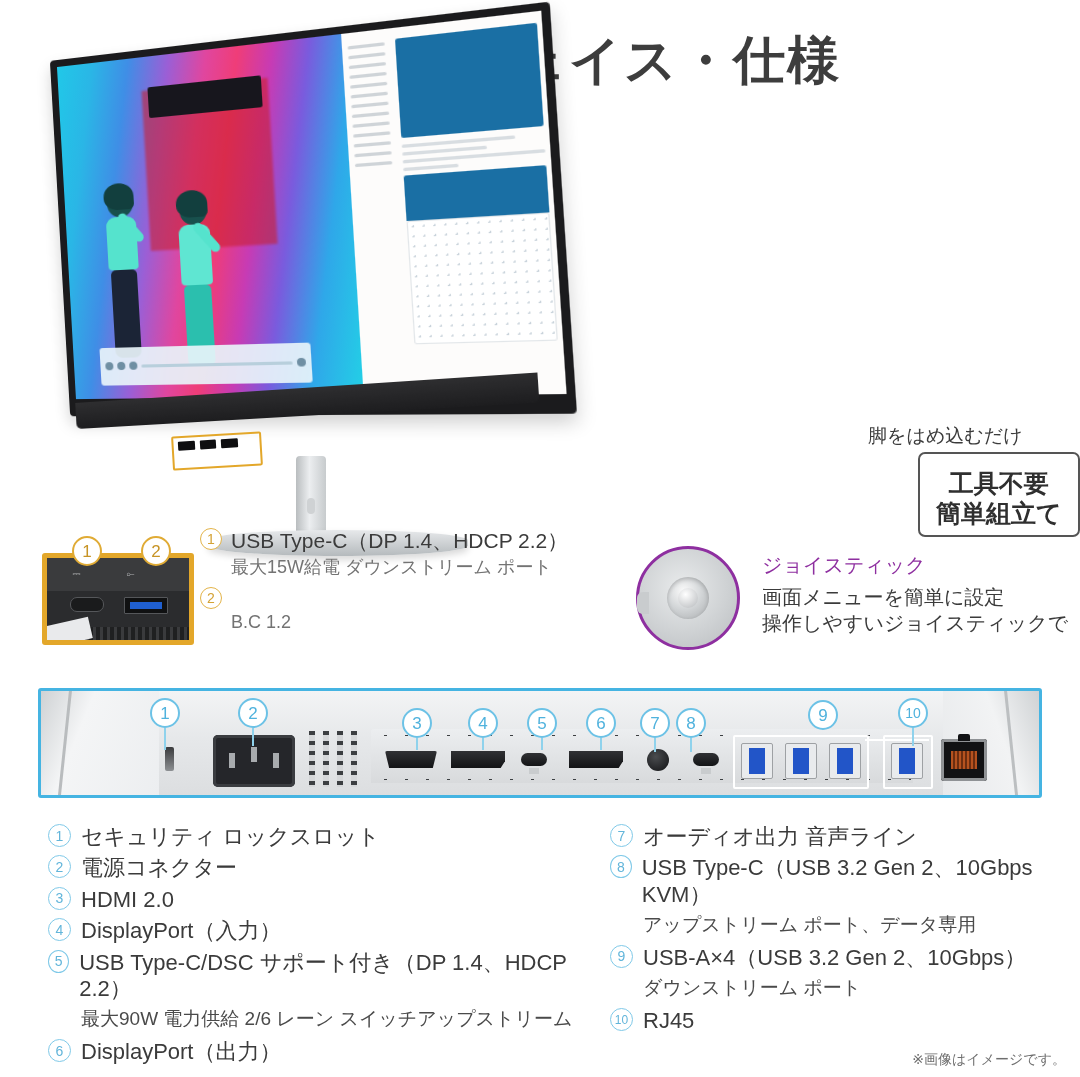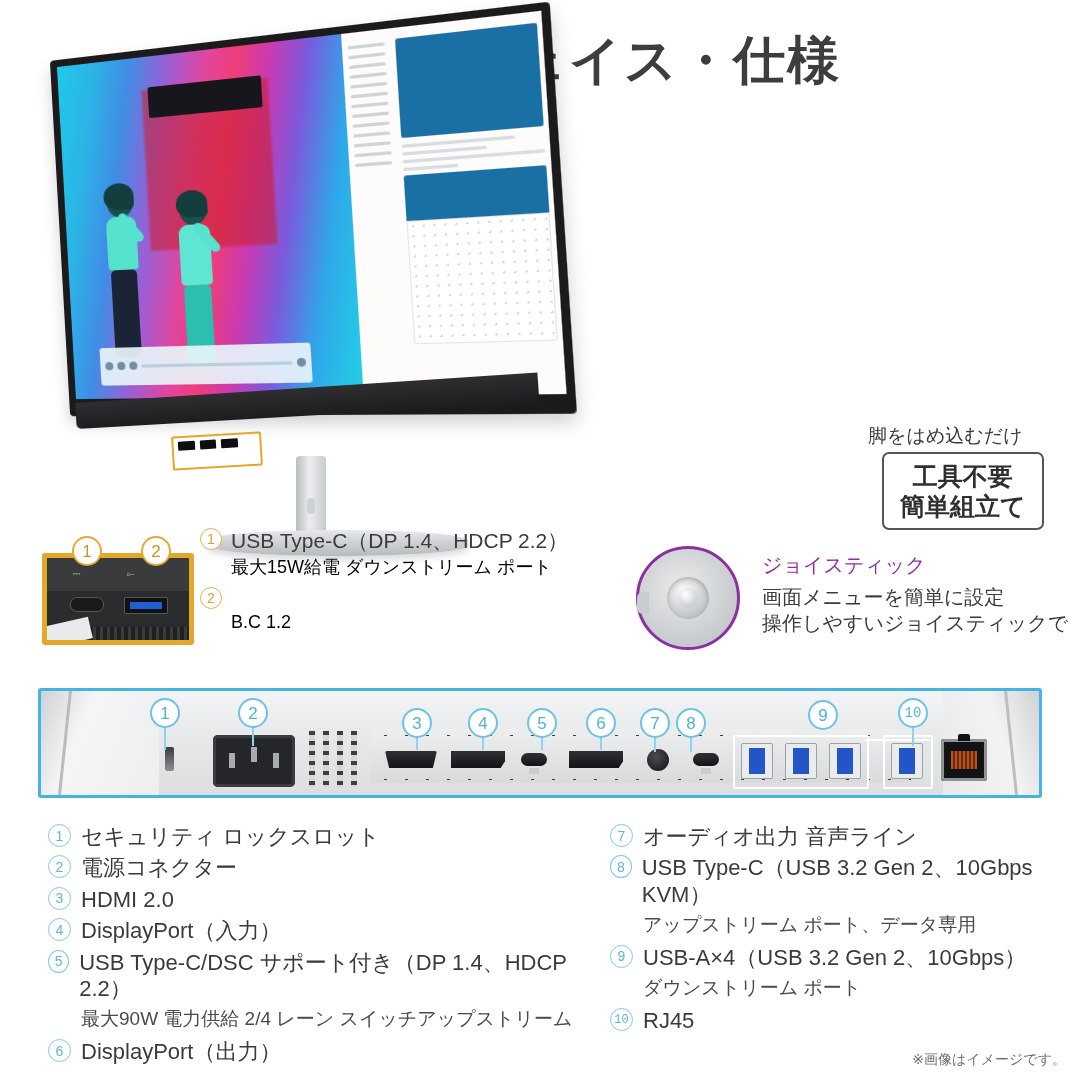--- a/index.html
+++ b/index.html
@@ -162,23 +162,23 @@
   .rm-base{position:absolute;left:138px;top:305px;width:196px;height:22px;
     background:linear-gradient(180deg,#e3e5e7,#a9aeb1);border-radius:45%/45%;
     box-shadow:0 4px 8px rgba(0,0,0,.15);}
 
   
   .asm-label{
     position:absolute;left:868px;top:423px;
     font-size:19px;color:#3b3b3b;white-space:nowrap;text-align:right;
   }
   .asm-box{
-    position:absolute;left:882px;top:452px;
+    position:absolute;left:918px;top:452px;
     border:2px solid #555;border-radius:7px;
-    padding:8px 16px 7px;
+    padding:15px 16px 7px;
     font-size:25px;font-weight:700;color:#2f2f2f;line-height:1.18;
     text-align:center;white-space:nowrap;
     background:#fff;
   }
 
   
   .usb-photo{
     position:absolute;left:42px;top:553px;width:152px;height:92px;
     border:5px solid #e3a72a;border-radius:3px;background:#2d2e30;box-sizing:border-box;
     overflow:hidden;
@@ -203,26 +203,26 @@
   .badge{
     display:inline-flex;align-items:center;justify-content:center;
     border-radius:50%;box-sizing:border-box;
     font-weight:400;line-height:1;background:#fff;
   }
   .badge.gold{width:30px;height:30px;border:2px solid #e0ab35;color:#c79426;font-size:17px;}
   .badge.gold.sm{width:22px;height:22px;border:1.5px solid #e3b44a;color:#d4a235;font-size:14px;}
   .badge.cyan{width:23px;height:23px;border:1.6px solid #7fc9e8;color:#62b5da;font-size:14px;}
   .badge.cyan.big{width:30px;height:30px;border:2px solid #6cc2e6;color:#4fb2dd;font-size:17px;}
   .badge.cyan.big.ten{font-size:14px;}
-  .badge.cyan.ten{font-size:12px;font-family:Liberation Mono, monospace;}
+  .badge.cyan.ten{font-size:12px;}
 
   .usb-list{position:absolute;left:200px;top:528px;width:400px;}
   .usb-item{display:flex;gap:9px;align-items:flex-start;margin-bottom:2px;}
   .usb-item .txt{font-size:21px;color:#3b3b3b;line-height:1.22;}
-  .usb-sub{margin:0 0 9px 31px;font-size:18px;color:#000000;line-height:1.25;}
+  .usb-sub{margin:0 0 9px 31px;font-size:18px;color:#737373;line-height:1.25;}
 
   
   .joy-circle{
     position:absolute;left:636px;top:546px;width:104px;height:104px;border-radius:50%;
     border:3px solid #8e2fa0;
     background:radial-gradient(circle at 44% 40%,#e9ebec 0%,#cfd2d4 55%,#b9bcbf 100%);
     box-sizing:border-box;
   }
   .joy-circle:after{
     content:"";position:absolute;left:50%;top:50%;transform:translate(-50%,-50%);
@@ -546,21 +546,21 @@
 
       <div class="lg-item">
         <span class="badge cyan">4</span>
         <span class="t">DisplayPort（入力）</span>
       </div>
 
       <div class="lg-item">
         <span class="badge cyan">5</span>
         <span class="t sm">USB Type-C/DSC サポート付き（DP 1.4、HDCP 2.2）</span>
       </div>
-      <div class="lg-sub">最大90W 電力供給 2/4 レーン スイッチアップストリーム</div>
+      <div class="lg-sub">最大90W 電力供給 2/6 レーン スイッチアップストリーム</div>
 
       <div class="lg-item">
         <span class="badge cyan">6</span>
         <span class="t">DisplayPort（出力）</span>
       </div>
 
     </div>
 
     <div class="lg-col lg-right">
 

